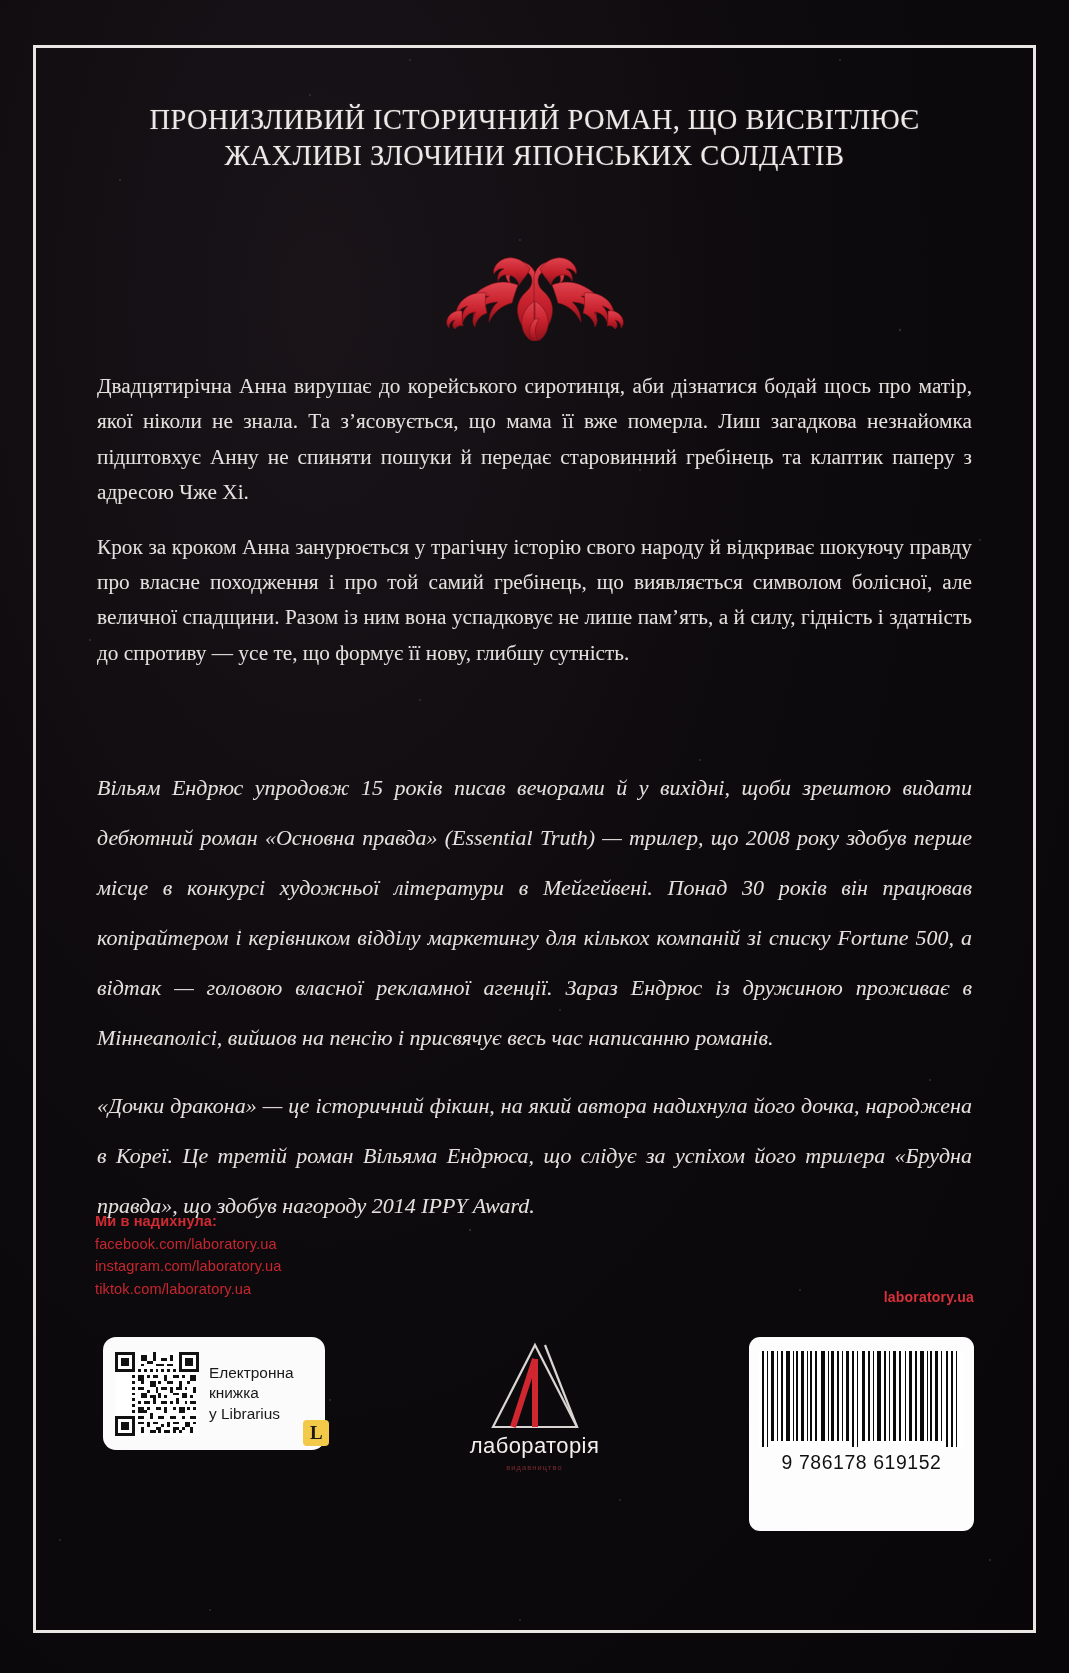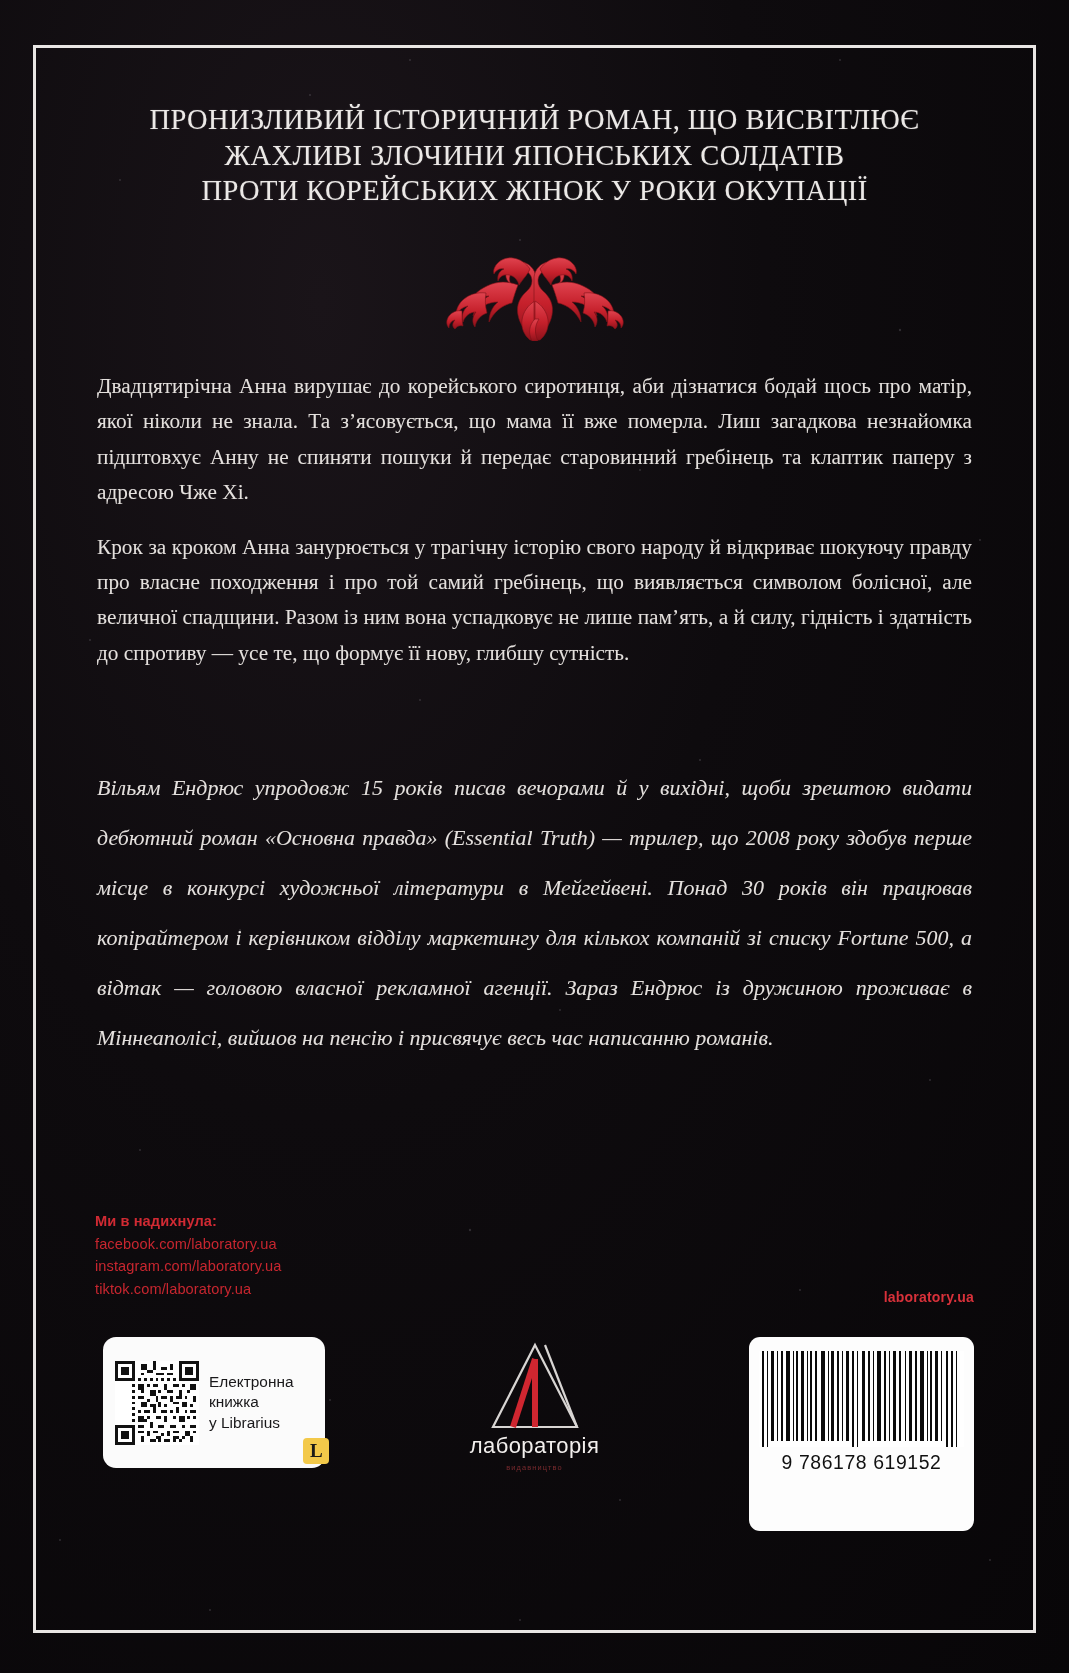--- a/index.html
+++ b/index.html
@@ -105,21 +105,21 @@
     font-size:14px;
     font-weight:700;
     letter-spacing:.2px;
   }
 
   
   .qrbadge{
     position:absolute;
     left:70px;
     top:1292px;
-    width:222px;height:131px;
+    width:222px;height:113px;
     background:#fbfbfb;
     border-radius:13px;
     display:flex;align-items:center;
     padding:0 10px 0 12px;
     box-sizing:border-box;
     gap:10px;
   }
   .qrimg{width:84px;height:84px;flex:0 0 84px;}
   .qrtext{
     font-family:"Liberation Sans", sans-serif;
@@ -221,21 +221,20 @@
     </g>
   </svg>
 
   <div id="frame"></div>
 
   <div id="inner">
 
     <div class="headline">
       <div>ПРОНИЗЛИВИЙ ІСТОРИЧНИЙ РОМАН, ЩО ВИСВІТЛЮЄ</div>
       <div>ЖАХЛИВІ ЗЛОЧИНИ ЯПОНСЬКИХ СОЛДАТІВ</div>
-      <div>ПРОТИ КОРЕЙСЬКИХ ЖІНОК У РОКИ ОКУПАЦІЇ</div>
     </div>
 
     <svg class="emblem" viewBox="0 0 190 100">
       <defs>
         <linearGradient id="dg" x1="0" y1="0" x2="0" y2="1">
           <stop offset="0%" stop-color="#e0434f"></stop>
           <stop offset="55%" stop-color="#c5202b"></stop>
           <stop offset="100%" stop-color="#8d121b"></stop>
         </linearGradient>
       </defs>
@@ -281,20 +280,21 @@
       </g>
     </svg>
 
     <div class="body">
       <p>Двадцятирічна Анна вирушає до корейського сиротинця, аби дізнатися бодай щось про матір, якої ніколи не знала. Та з’ясовується, що мама її вже померла. Лиш загадкова незнайомка підштовхує Анну не спиняти пошуки й передає старовинний гребінець та клаптик паперу з адресою Чже Хі.</p>
       <p>Крок за кроком Анна занурюється у трагічну історію свого народу й відкриває шокуючу правду про власне походження і про той самий гребінець, що виявляється символом болісної, але величної спадщини. Разом із ним вона успадковує не лише пам’ять, а й силу, гідність і здатність до спротиву — усе те, що формує її нову, глибшу сутність.</p>
     </div>
 
     <div class="bio">
       <p>Вільям Ендрюс упродовж 15 років писав вечорами й у вихідні, щоби зрештою видати дебютний роман «Основна правда» (Essential Truth) — трилер, що 2008 року здобув перше місце в конкурсі художньої літератури в Мейгейвені. Понад 30 років він працював копірайтером і керівником відділу маркетингу для кількох компаній зі списку Fortune 500, а відтак — головою власної рекламної агенції. Зараз Ендрюс із дружиною проживає в Міннеаполісі, вийшов на пенсію і присвячує весь час написанню романів.</p>
+      <p>«Дочки дракона» — це історичний фікшн, на який автора надихнула його дочка, народжена в Кореї. Це третій роман Вільяма Ендрюса, що слідує за успіхом його трилера «Брудна правда», що здобув нагороду 2014 IPPY Award.</p>
     </div>
 
     <div class="social">
       <div class="lead">Ми в надихнула:</div>
       <a href="#">facebook.com/laboratory.ua</a>
       <a href="#">instagram.com/laboratory.ua</a>
       <a href="#">tiktok.com/laboratory.ua</a>
     </div>
 
     <div class="site">laboratory.ua</div>

